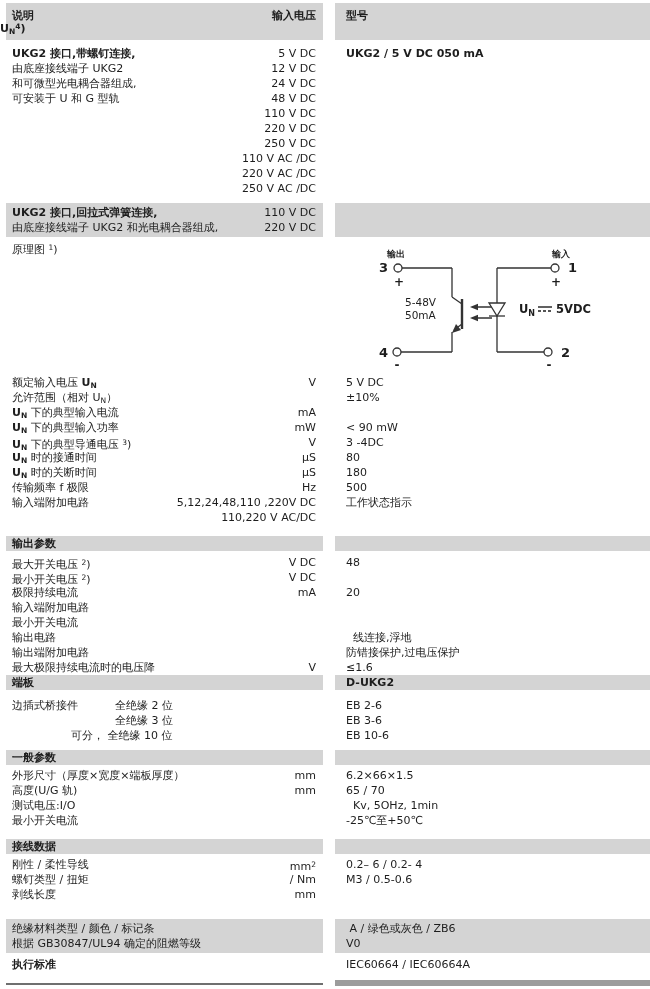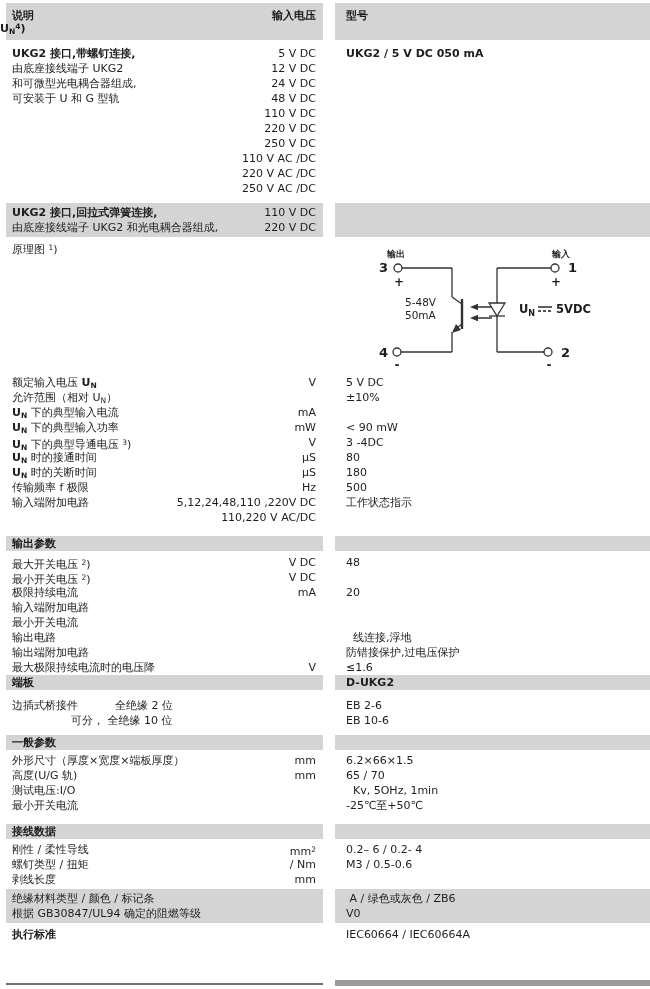--- a/index.html
+++ b/index.html
@@ -37,21 +37,21 @@
   .graysec .row{position:relative;}
 
   #sec-desc{margin-top:6px;}
   #sec-spring{margin-top:7px;}
   #diagram-block{margin-top:4px;height:132px;position:relative;text-align:center;}
   #diagram-block .plabel{position:absolute;left:12px;top:1px;font-size:11px;}
   #sec-output{margin-top:11px;}
   #sec-endplate{}
   #sec-general{margin-top:7px;}
   #sec-wiring{margin-top:11px;}
-  #sec-insulation{margin-top:2px;}
+  #sec-insulation{margin-top:17px;}
   #sec-standard{margin-top:4px;}
   #sec-input .rows{padding-top:2px;}
   #sec-output .rows{padding-top:4px;}
   #sec-endplate .rows{padding-top:8px;}
   #sec-general .rows{padding-top:3px;}
   #sec-wiring .rows{padding-top:3px;}
 
   
   .bar-left{position:absolute;left:6px;width:317px;top:983px;height:2px;background:#6f6f6f;}
   .bar-right{position:absolute;left:335px;right:0;top:980px;height:6px;background:#9c9c9c;}
@@ -178,20 +178,21 @@
     </div>
   <div id="sec-endplate">
       <div class="band">
         <div class="bgl"></div>
         <div class="bgr"></div>
         <span class="tl">端板</span>
         <span class="tr">D-UKG2</span>
       </div>
       <div class="rows">
         <div class="row"><span class="cl">边插式桥接件</span><span class="cli">全绝缘 2 位</span><span class="cr">EB 2-6</span></div>
+        <div class="row"><span class="cli">全绝缘 3 位</span><span class="cr">EB 3-6</span></div>
         <div class="row"><span class="cli" style="left: 71px;">可分， 全绝缘 10 位</span><span class="cr">EB 10-6</span></div>
       </div>
     </div>
   <div id="sec-general">
       <div class="band">
         <div class="bgl"></div>
         <div class="bgr"></div>
         <span class="tl">一般参数</span>
       </div>
       <div class="rows">

